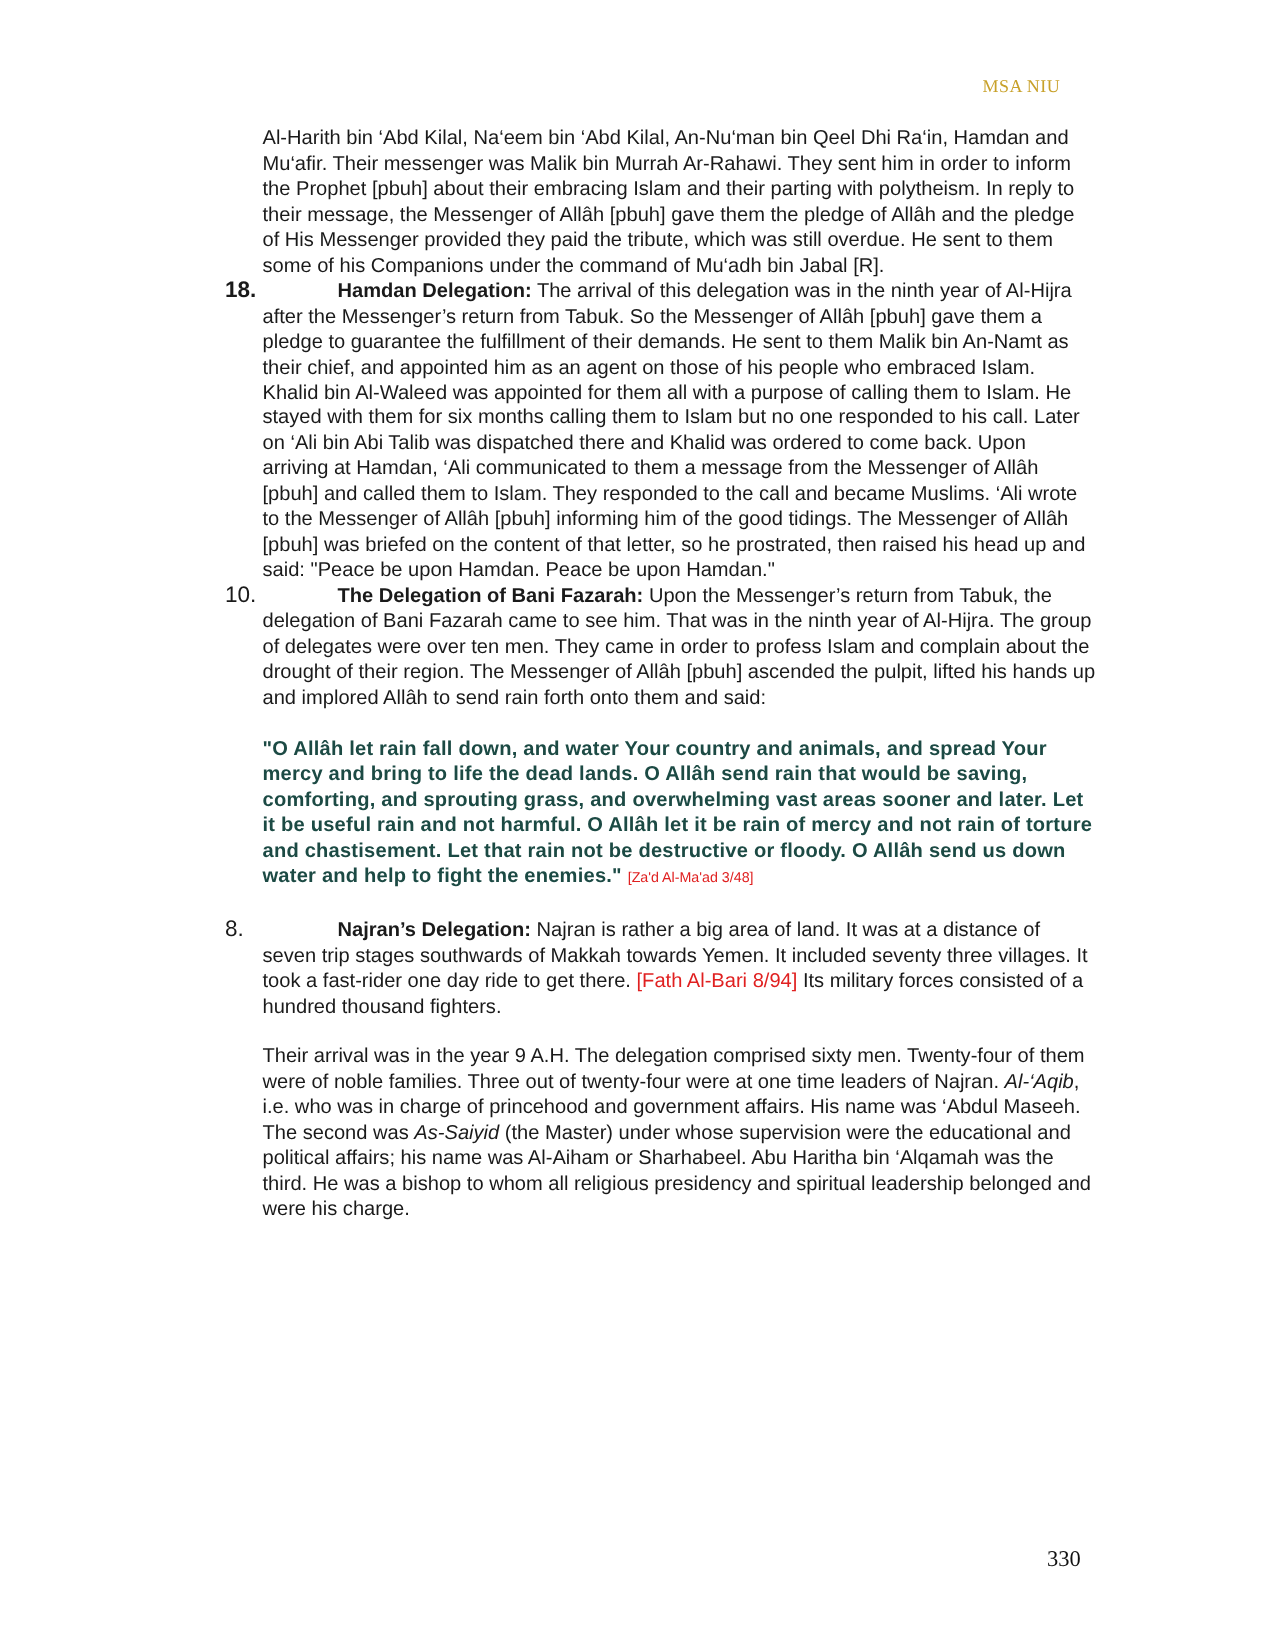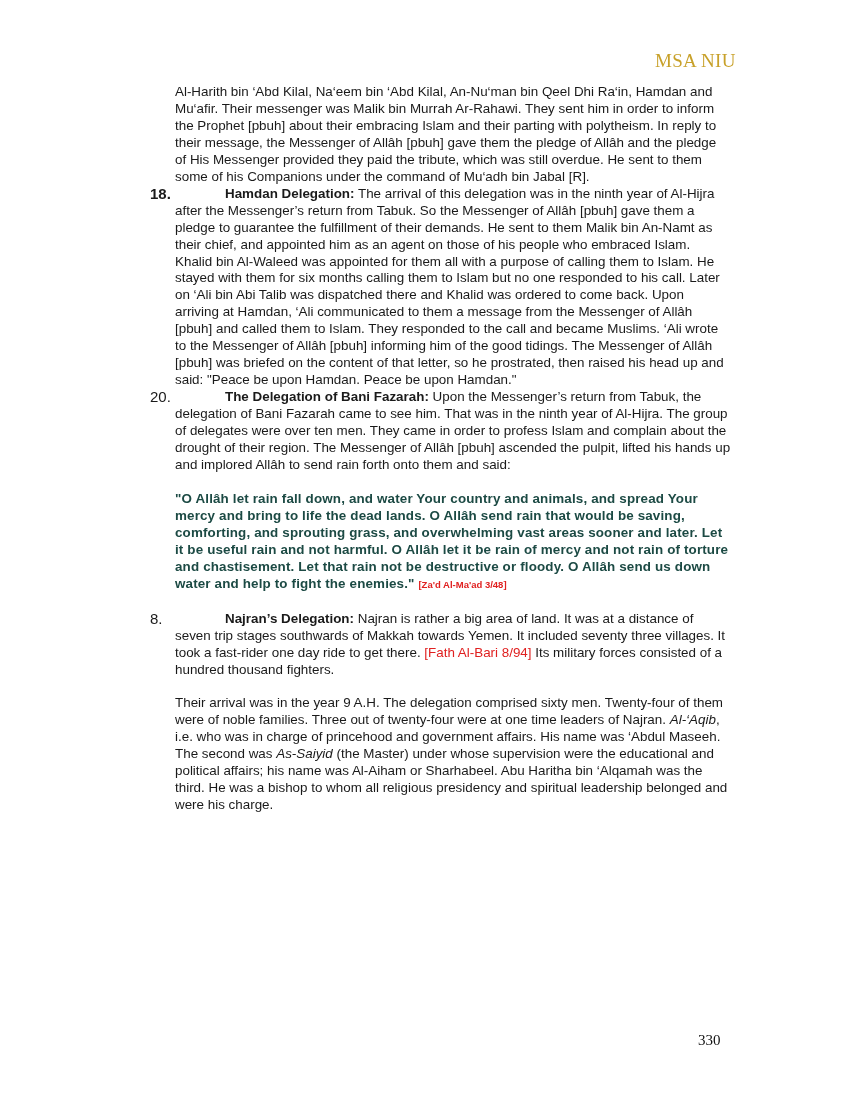--- a/index.html
+++ b/index.html
@@ -1,19 +1,19 @@
 <!DOCTYPE html>
 <html><head>
 <meta charset="utf-8">
 <style>
   html, body { margin: 0; padding: 0; background: #ffffff; }
   body { width: 850px; height: 1100px; position: relative; overflow: hidden; }
   .header {
     position: absolute; top: 50px; left: 655px;
-    font-family: "Liberation Serif", serif; font-size: 19px; color: #c8a12a;
+    font-family: "Liberation Serif", serif; font-size: 12px; color: #c8a12a;
     letter-spacing: 0.3px;
   }
   .page-num {
     position: absolute; top: 1032px; left: 698px;
     font-family: "Liberation Serif", serif; font-size: 15px; color: #111;
   }
   .content {
     position: absolute; top: 84px; left: 175px; width: 556px;
     font-family: "Liberation Sans", sans-serif; font-size: 13.4px;
     line-height: 16.95px; color: #1a1a1a;
@@ -23,39 +23,39 @@
   .num {
     position: absolute; left: -25px; top: 0;
     font-family: "Liberation Sans", sans-serif; font-size: 15px;
   }
   .num.bold { font-weight: bold; }
   .indent { display: inline-block; width: 50px; }
   .heading { font-weight: bold; margin-top: 30px; }
   .quote {
     margin-top: 17px; color: #1c4a44; font-weight: bold; letter-spacing: 0.15px;
   }
-  .ref-small { color: #e02020; font-size: 9.5px; font-weight: bold; letter-spacing: 0; }
+  .ref-small { color: #e02020; font-size: 9.5px; font-weight: normal; letter-spacing: 0; }
   .ref { color: #e02020; text-align: center; }
   .gap { height: 17px; }
 </style>
 </head>
 <body>
 
 <div class="header">MSA NIU</div>
 
 <div class="content">
   <p>Al-Harith bin ‘Abd Kilal, Na‘eem bin ‘Abd Kilal, An-Nu‘man bin Qeel Dhi Ra‘in, Hamdan and Mu‘afir. Their messenger was Malik bin Murrah Ar-Rahawi. They sent him in order to inform the Prophet [pbuh] about their embracing Islam and their parting with polytheism. In reply to their message, the Messenger of Allâh [pbuh] gave them the pledge of Allâh and the pledge of His Messenger provided they paid the tribute, which was still overdue. He sent to them some of his Companions under the command of Mu‘adh bin Jabal [R].</p>
 
   <div class="item">
     <span class="num bold">18.</span>
     <p><span class="indent"></span><span class="heading">Hamdan Delegation:</span><span> The arrival of this delegation was in the ninth year of Al-Hijra after the Messenger’s return from Tabuk. So the Messenger of Allâh [pbuh] gave them a pledge to guarantee the fulfillment of their demands. He sent to them Malik bin An-Namt as their chief, and appointed him as an agent on those of his people who embraced Islam. Khalid bin Al-Waleed was appointed for them all with a purpose of calling them to Islam. He stayed with them for six months calling them to Islam but no one responded to his call. Later on ‘Ali bin Abi Talib was dispatched there and Khalid was ordered to come back. Upon arriving at Hamdan, ‘Ali communicated to them a message from the Messenger of Allâh [pbuh] and called them to Islam. They responded to the call and became Muslims. ‘Ali wrote to the Messenger of Allâh [pbuh] informing him of the good tidings. The Messenger of Allâh [pbuh] was briefed on the content of that letter, so he prostrated, then raised his head up and said: "Peace be upon Hamdan. Peace be upon Hamdan."</span></p>
   </div>
 
   <div class="item">
-    <span class="num">20.</span>
+    <span class="num">10.</span>
     <p><span class="indent"></span><span class="heading">The Delegation of Bani Fazarah:</span><span> Upon the Messenger’s return from Tabuk, the delegation of Bani Fazarah came to see him. That was in the ninth year of Al-Hijra. The group of delegates were over ten men. They came in order to profess Islam and complain about the drought of their region. The Messenger of Allâh [pbuh] ascended the pulpit, lifted his hands up and implored Allâh to send rain forth onto them and said:</span></p>
     <p class="quote"><span>"O Allâh let rain fall down, and water Your country and animals, and spread Your mercy and bring to life the dead lands. O Allâh send rain that would be saving, comforting, and sprouting grass, and overwhelming vast areas sooner and later. Let it be useful rain and not harmful. O Allâh let it be rain of mercy and not rain of torture and chastisement. Let that rain not be destructive or floody. O Allâh send us down water and help to fight the enemies."</span> <span class="ref-small">[Za'd Al-Ma'ad 3/48]</span></p>
   </div>
 
   <div class="gap"></div>
   <div class="item">
     <span class="num">8.</span>
     <p><span class="indent"></span><span class="heading">Najran’s Delegation:</span><span> Najran is rather a big area of land. It was at a distance of seven trip stages southwards of Makkah towards Yemen. It included seventy three villages. It took a fast-rider one day ride to get there. </span><span class="ref">[Fath Al-Bari 8/94]</span><span> Its military forces consisted of a hundred thousand fighters.</span></p>
   </div>
 

